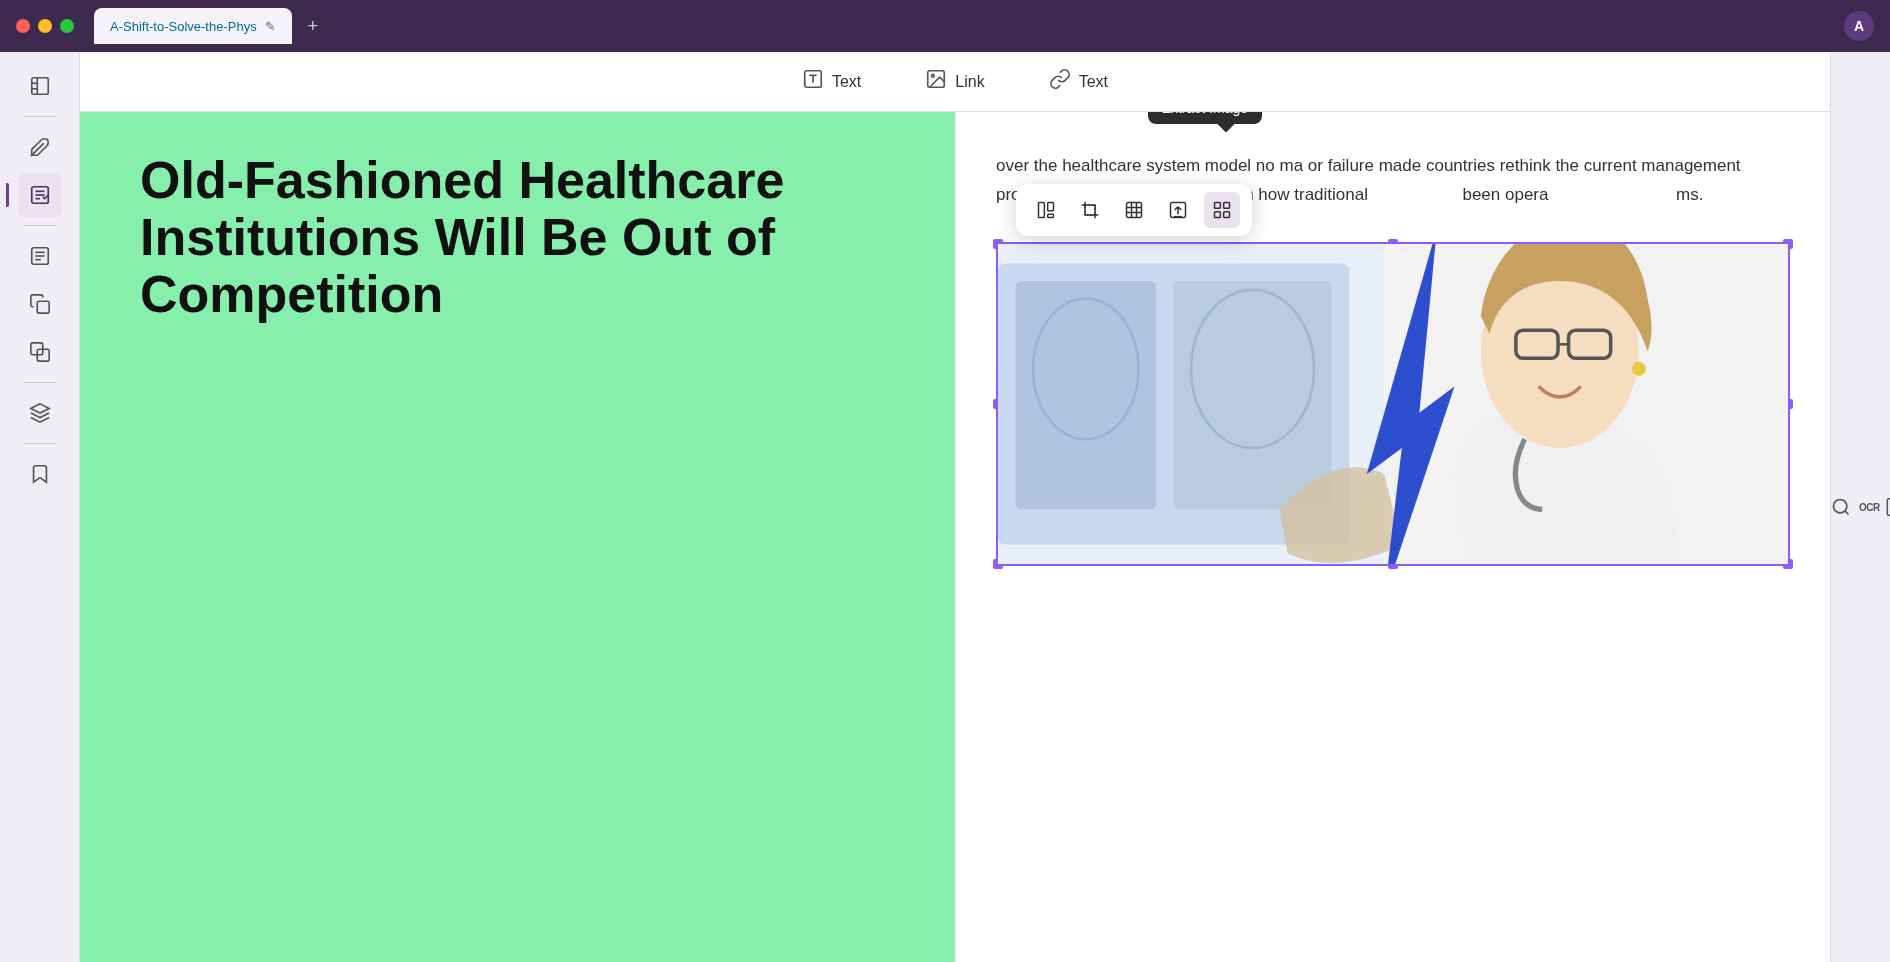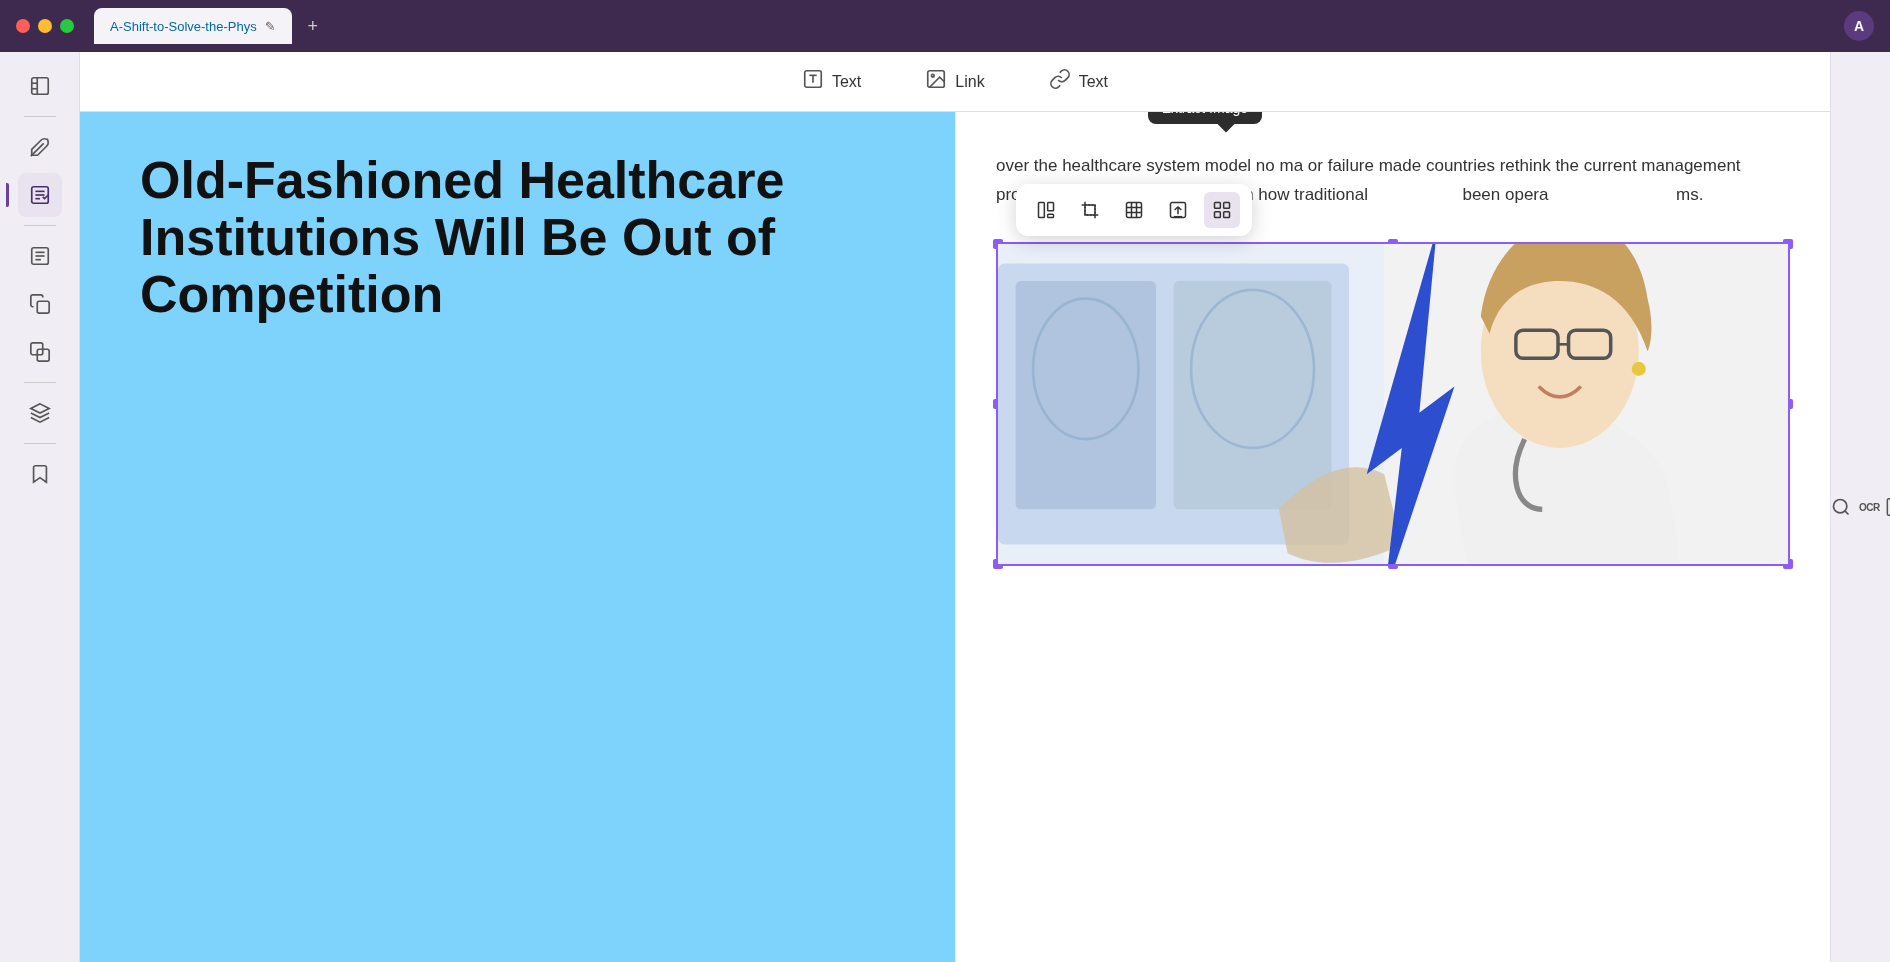--- a/index.html
+++ b/index.html
@@ -177,21 +177,21 @@
     .page-content {
       flex: 1;
       display: flex;
       overflow: hidden;
       padding: 0;
     }
 
     .left-page {
       width: 50%;
       padding: 40px 60px;
-      background: #7dd3fc;
+      background: #86efac;
       overflow: hidden;
     }
 
     .right-page {
       width: 50%;
       padding: 40px 40px;
       background: white;
       overflow: hidden;
       border-left: 1px solid #f0edf4;
     }

